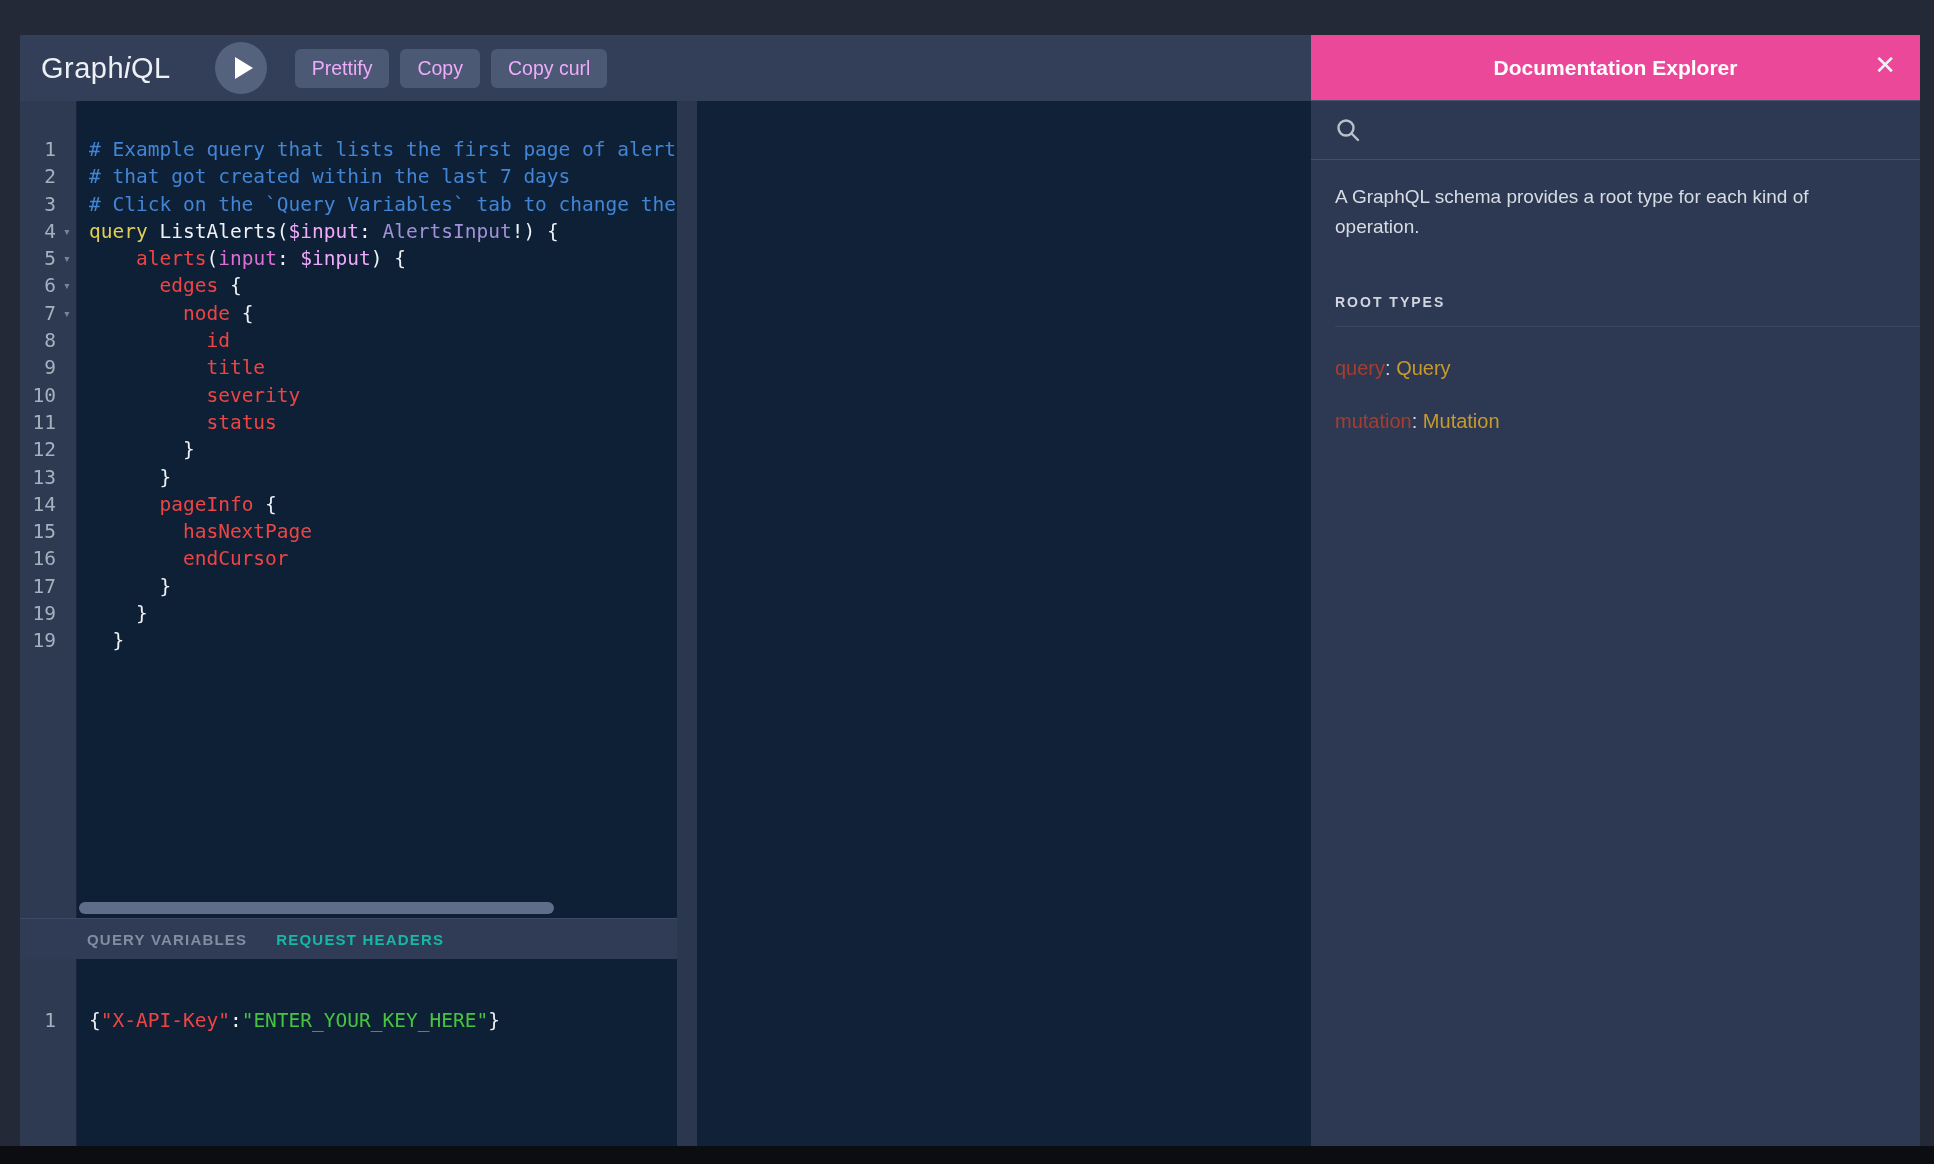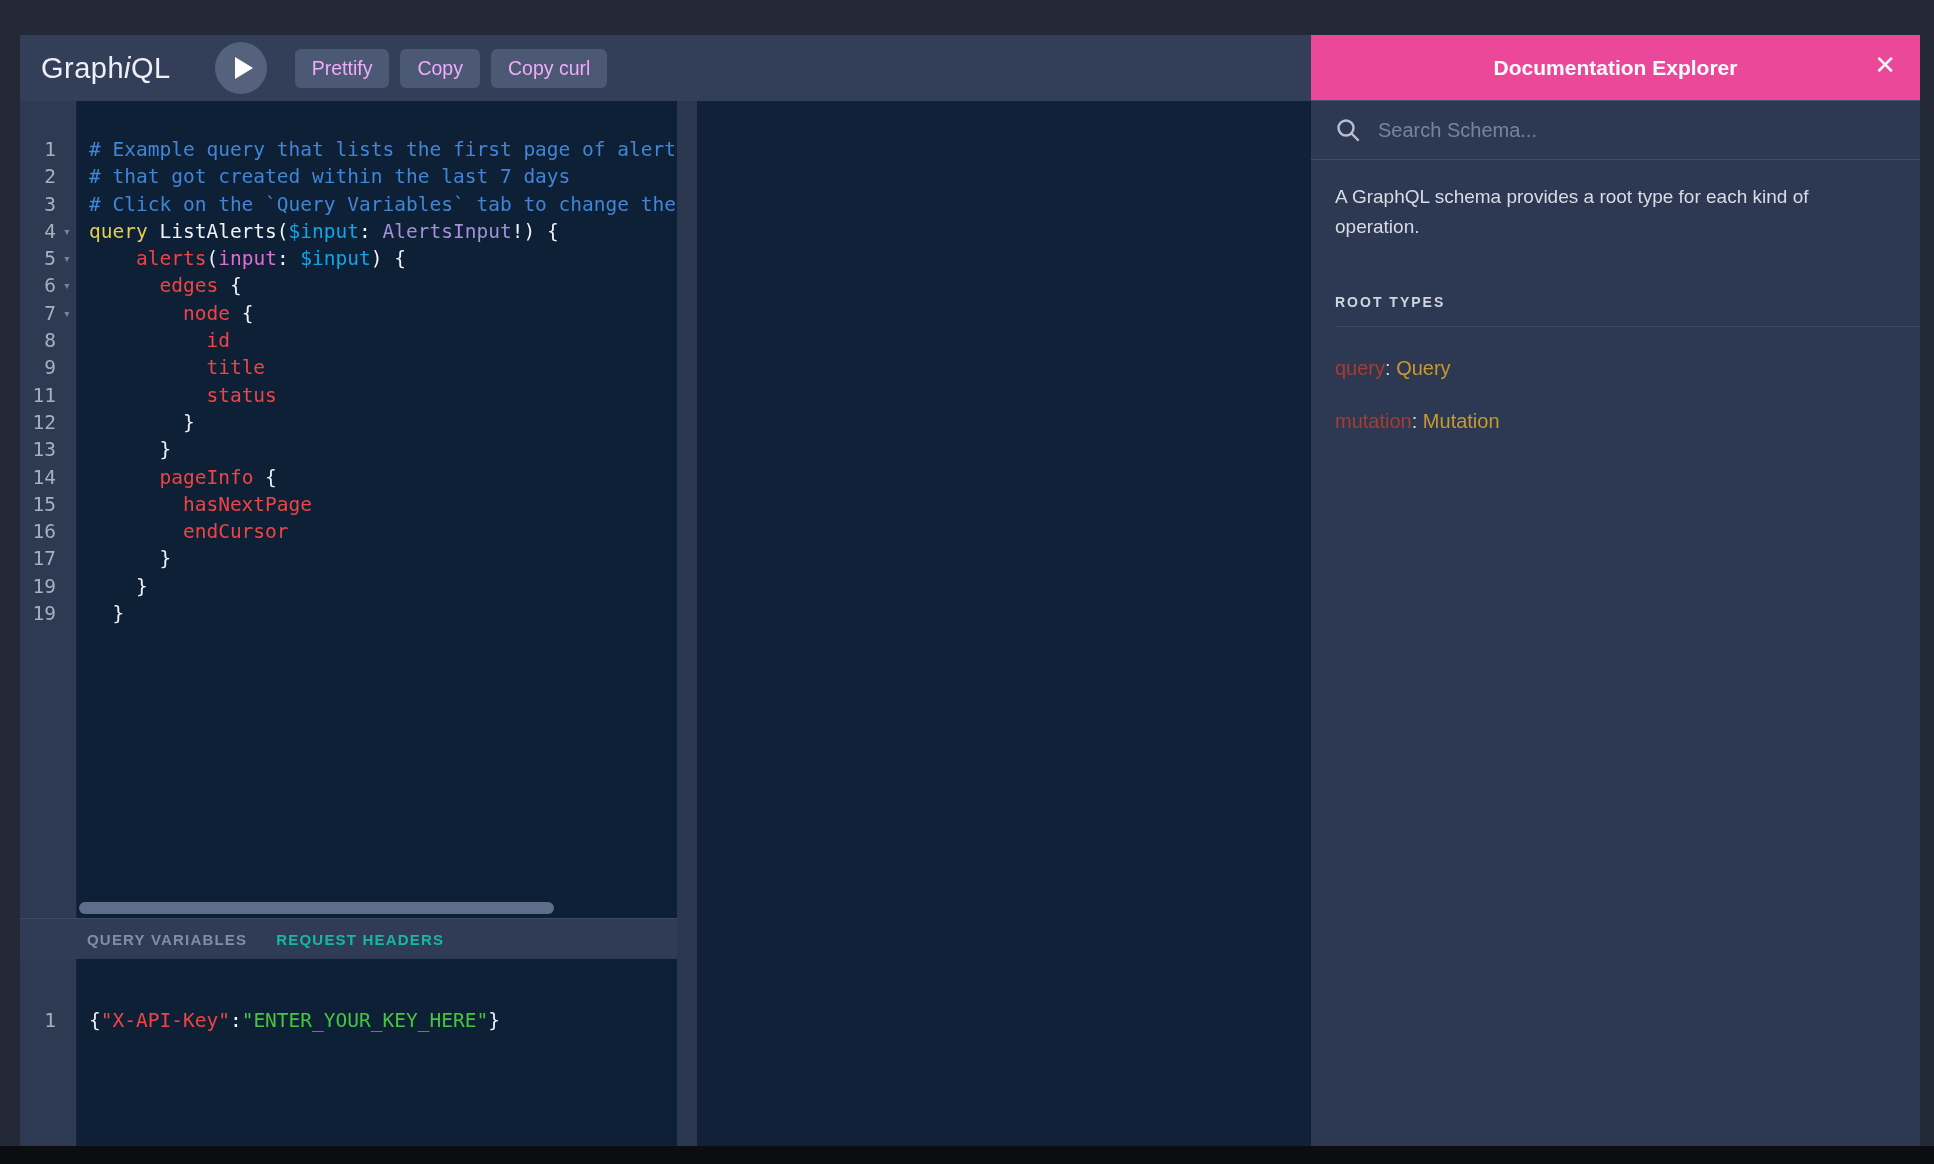--- a/index.html
+++ b/index.html
@@ -43,21 +43,21 @@
   .query-pane .rows { top:35px; }
   .headers-pane .rows { top:48px; }
   .crow { display:flex; height:27.3px; }
   .ln   { width:36px; text-align:right; color:#a7b0bf; flex:none; }
   .fold { width:22px; flex:none; color:#7a8498; font-size:13px; text-align:center; line-height:27.3px; cursor:pointer; }
   .code { padding-left:11px; white-space:pre; flex:none; }
 
   .tok-c { color:#4285d6; }  
   .tok-k { color:#e2ce52; }  
   .tok-p { color:#eef1f6; }  
-  .tok-v { color:#0ea5e9; }  
+  .tok-v { color:#f0abfc; }  
   .tok-t { color:#a291d8; }  
   .tok-f { color:#ef4444; }  
   .tok-a { color:#df6ed4; }  
   .tok-s { color:#45c53f; }  
 
   .hscroll { position:absolute; left:59px; top:801px; width:475px; height:12px;
              border-radius:6px; background:#5e6d89; cursor:pointer; }
 
   
   .tabbar { left:20px; top:918px; width:657px; height:41px; background:#303c56;
@@ -151,20 +151,25 @@
         <span class="ln">8</span>
         <span class="fold"></span>
         <span class="code"><span class="tok-p">          </span><span class="tok-f">id</span></span>
       </div>
       <div class="crow">
         <span class="ln">9</span>
         <span class="fold"></span>
         <span class="code"><span class="tok-p">          </span><span class="tok-f">title</span></span>
       </div>
       <div class="crow">
+        <span class="ln">10</span>
+        <span class="fold"></span>
+        <span class="code"><span class="tok-p">          </span><span class="tok-f">severity</span></span>
+      </div>
+      <div class="crow">
         <span class="ln">11</span>
         <span class="fold"></span>
         <span class="code"><span class="tok-p">          </span><span class="tok-f">status</span></span>
       </div>
       <div class="crow">
         <span class="ln">12</span>
         <span class="fold"></span>
         <span class="code"><span class="tok-p">        }</span></span>
       </div>
       <div class="crow">
@@ -224,21 +229,20 @@
 
 <div class="abs vdivider"></div>
 <div class="abs results"></div>
 
 <div class="abs doc-panel">
   <div class="search-row">
     <svg class="search-icon" viewBox="0 0 26 26">
       <circle cx="11" cy="11" r="7.5" fill="none" stroke="#b9c0cb" stroke-width="2.4"></circle>
       <line x1="16.5" y1="16.5" x2="23" y2="23" stroke="#b9c0cb" stroke-width="2.4" stroke-linecap="round"></line>
     </svg>
-    <input class="search-input" type="text" placeholder="Search Schema..." style="">
   </div>
   <div class="doc-desc">A GraphQL schema provides a root type for each kind of operation.</div>
   <div class="section-title">ROOT TYPES</div>
   <div class="section-divider"></div>
   <div id="root-types">
       <div class="root-row"><span class="rt-kw">query</span><span class="rt-sep">: </span><span class="rt-type">Query</span></div>
       <div class="root-row"><span class="rt-kw">mutation</span><span class="rt-sep">: </span><span class="rt-type">Mutation</span></div>
     </div>
 </div>
 

